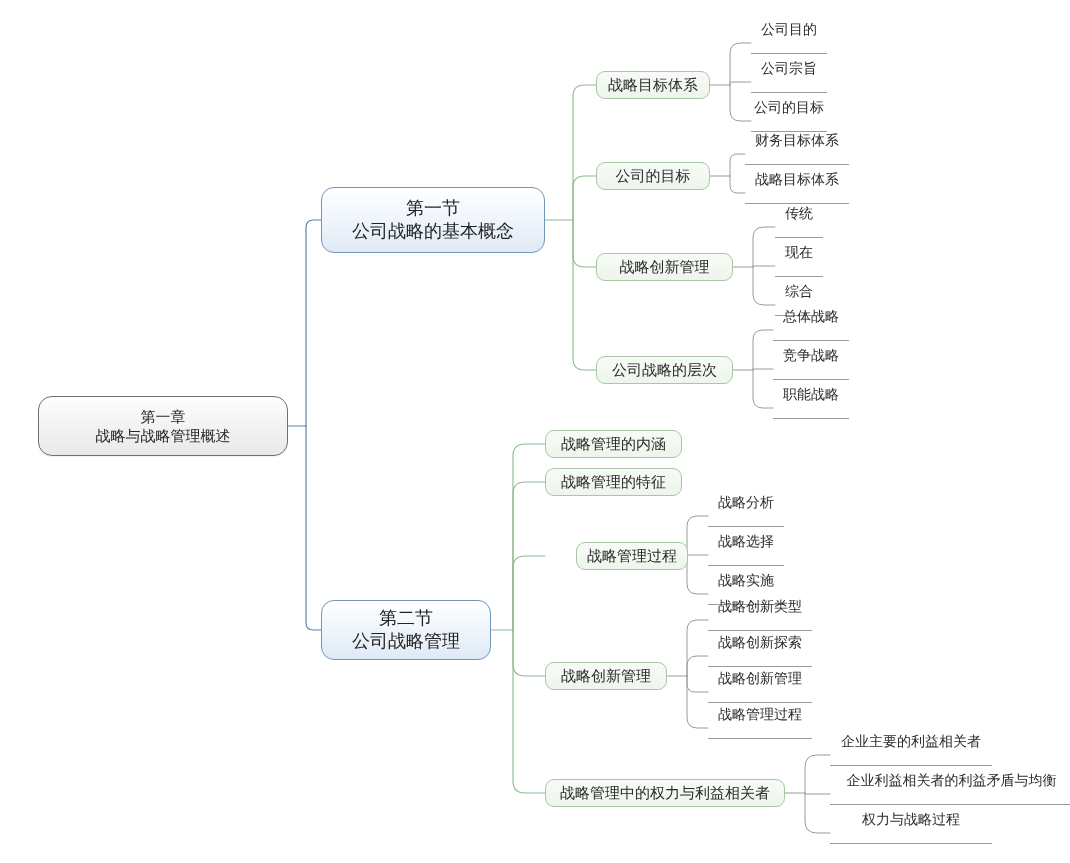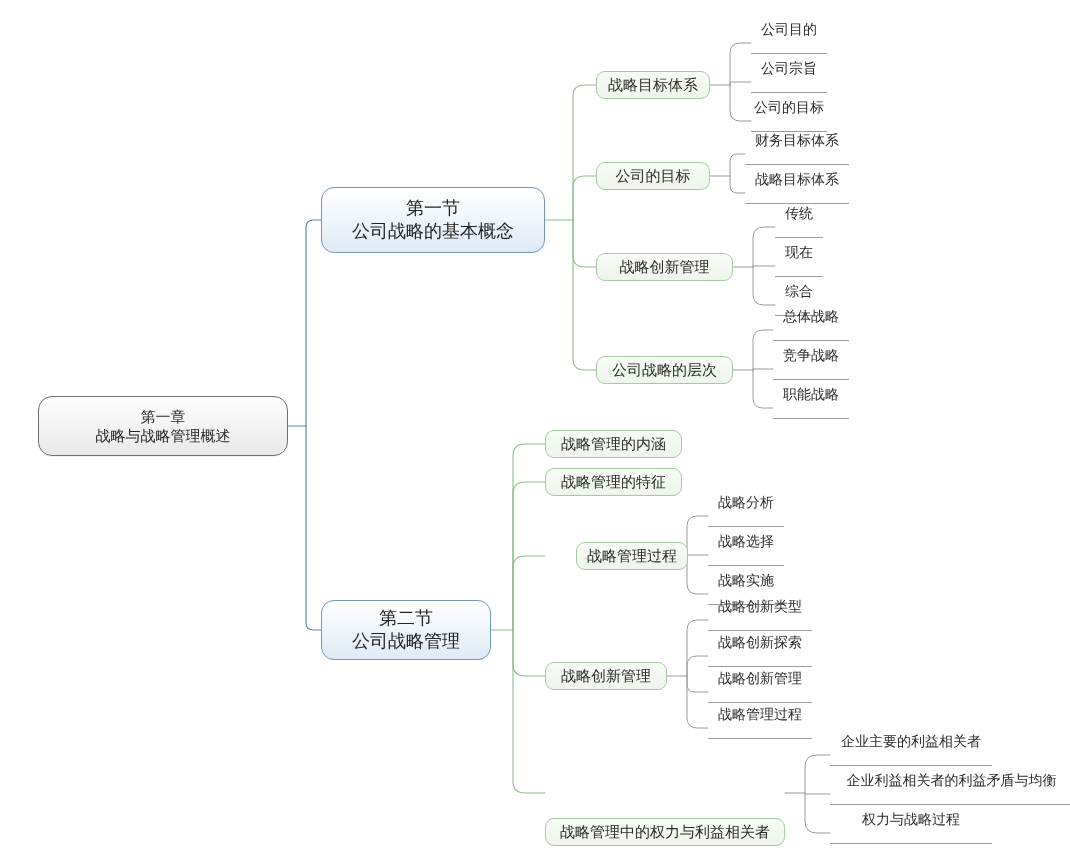--- a/index.html
+++ b/index.html
@@ -269,21 +269,21 @@
       <div class="node leaf" style="left: 708px; top: 681px; width: 104px; height: 22px;">
         <div class="nlabel">
           <span class="node-line">战略创新管理</span>
         </div>
       </div>
       <div class="node leaf" style="left: 708px; top: 717px; width: 104px; height: 22px;">
         <div class="nlabel">
           <span class="node-line">战略管理过程</span>
         </div>
       </div>
-      <div class="node lvl2" style="left: 545px; top: 779px; width: 240px; height: 28px; margin-top: 39px;">
+      <div class="node lvl2" style="left: 545px; top: 779px; width: 240px; height: 28px;">
         <div class="nlabel">
           <span class="node-line">战略管理中的权力与利益相关者</span>
         </div>
       </div>
       <div class="node leaf" style="left: 830px; top: 744px; width: 162px; height: 22px;">
         <div class="nlabel">
           <span class="node-line">企业主要的利益相关者</span>
         </div>
       </div>
       <div class="node leaf" style="left: 830px; top: 783px; width: 243px; height: 22px;">

